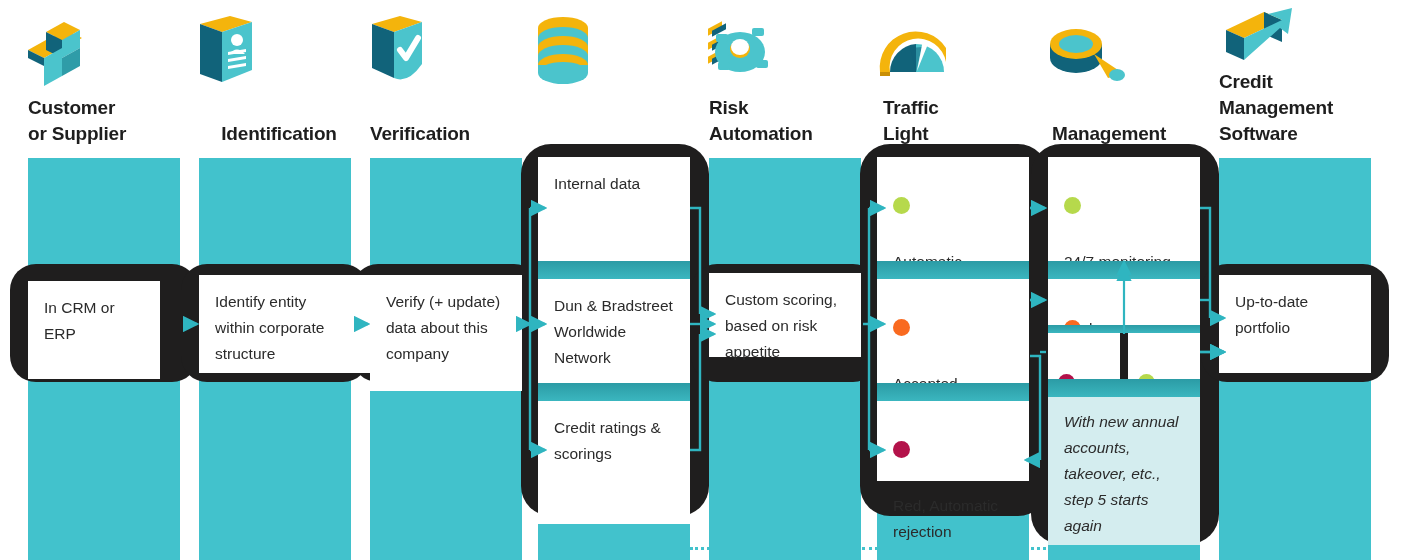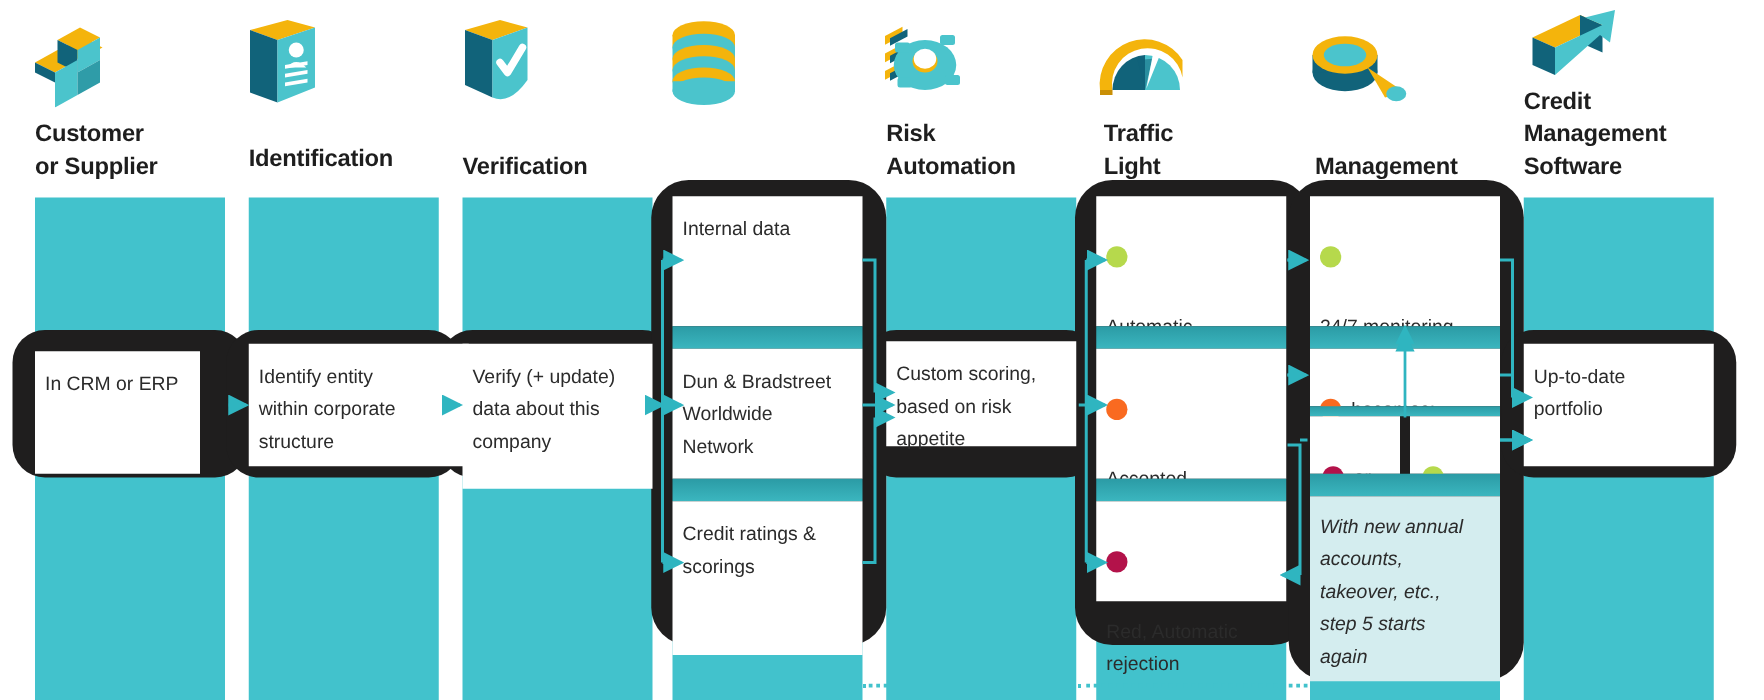--- a/index.html
+++ b/index.html
@@ -36,21 +36,21 @@
   }
   .frame.tall { border-radius:30px; }
 
   
   .card {
     position:absolute;
     background:#ffffff;
     color:#2B2B2B;
     font-size:15.5px;
     line-height:26px;
-    padding:14px 16px 14px 8px;
+    padding:14px 16px 14px 16px;
     white-space:pre-line;
   }
   .card.note {
     background:#D4EDEF;
     font-style:italic;
   }
 
   
   .divider {
     position:absolute;
@@ -195,21 +195,21 @@
     <svg viewBox="0 0 80 66" width="80" height="66">
       <polygon points="8,24 46,6 64,14 26,32" fill="#F4B40C"></polygon>
       <polygon points="8,24 26,32 26,54 8,46" fill="#11637A"></polygon>
       <polygon points="46,6 64,14 64,36 46,28" fill="#11637A"></polygon>
       <polygon points="26,32 64,14 50,8 74,2 70,28 62,22 26,54" fill="#4BC4CC"></polygon>
     </svg>
   </div>
 
   <div class="col-header" style="left:28px;  top:95px; width:160px;">Customer
 or Supplier</div>
-  <div class="col-header" style="left:199px; top:115px; width:160px;">Identification</div>
+  <div class="col-header" style="left:199px; top:121px; width:160px;text-align:center;">Identification</div>
   <div class="col-header" style="left:370px; top:121px; width:160px;">Verification</div>
   <div class="col-header" style="left:709px; top:95px; width:160px;">Risk
 Automation</div>
   <div class="col-header" style="left:883px; top:95px; width:160px;">Traffic
 Light</div>
   <div class="col-header" style="left:1052px;top:121px; width:160px;">Management</div>
   <div class="col-header" style="left:1219px;top:69px; width:170px;">Credit
 Management
 Software</div>
 

